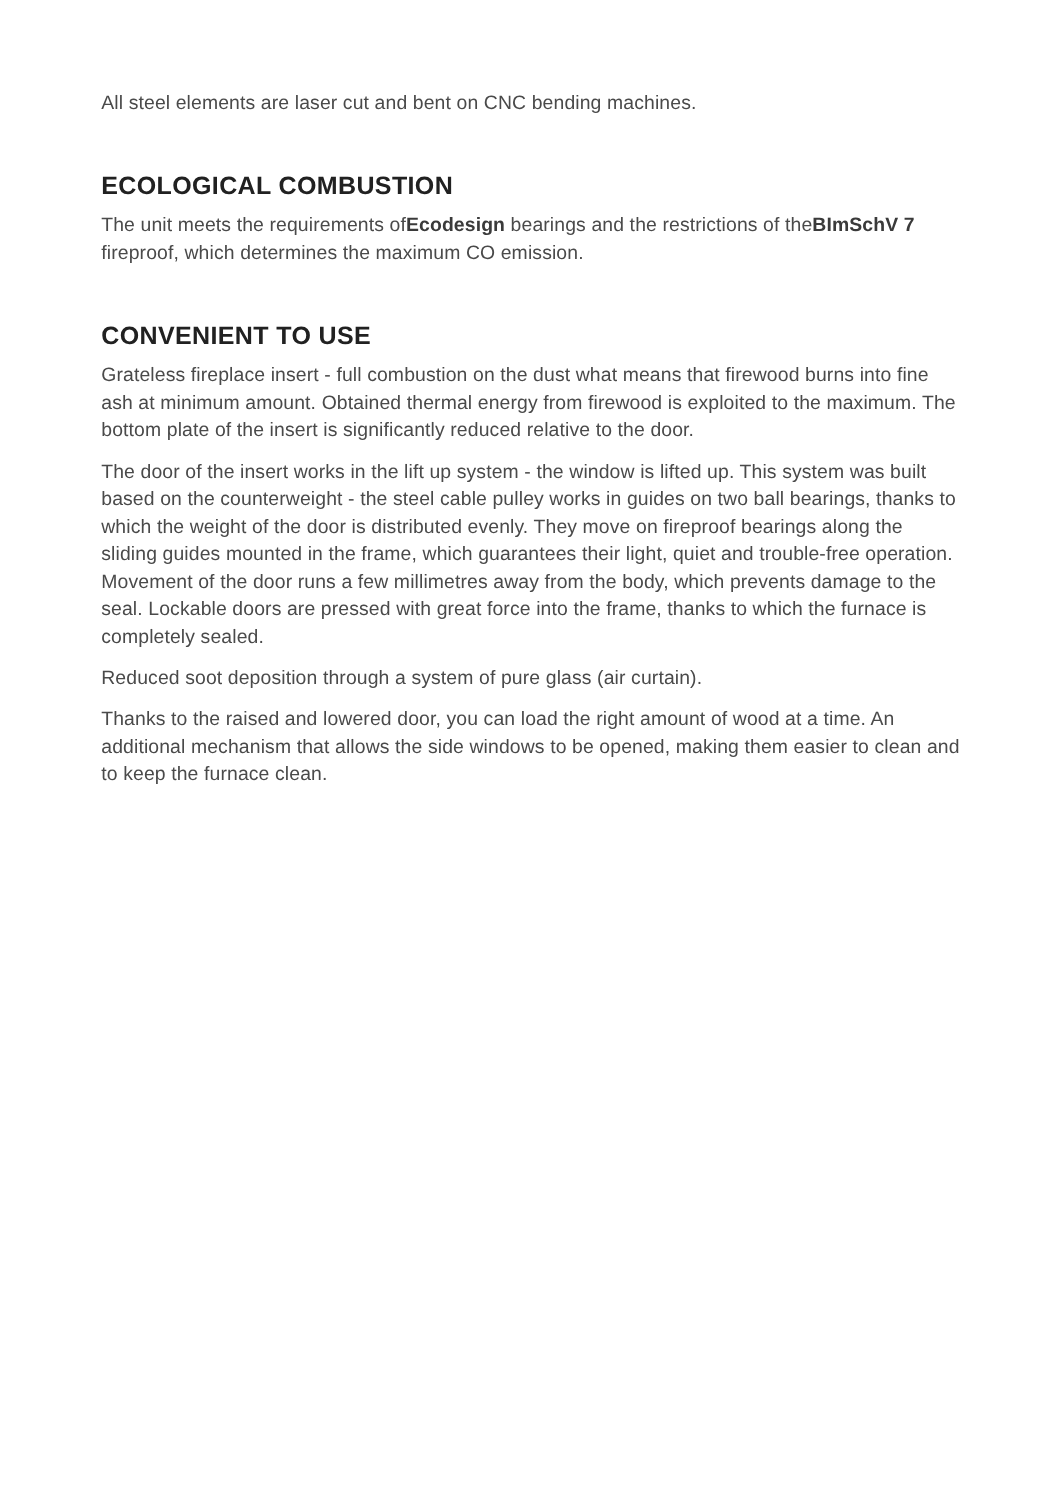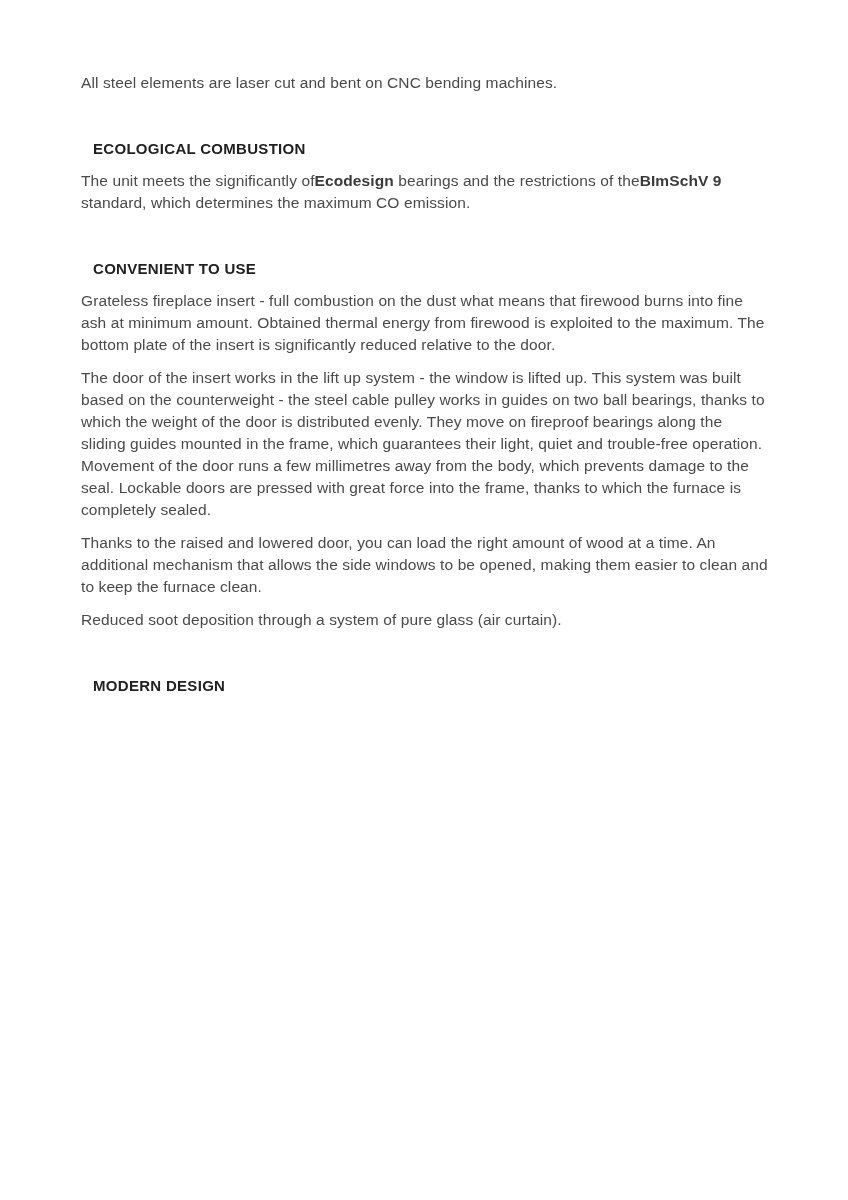--- a/index.html
+++ b/index.html
@@ -29,42 +29,41 @@
 
   .content p {
     font-size: 15.5px;
     line-height: 22px;
     color: #4a4a4a;
     margin: 0 0 11px 0;
     letter-spacing: 0.1px;
   }
 
   .content h2 {
-    font-size: 15px;
+    font-size: 20px;
     line-height: 22px;
     font-weight: 700;
     color: #212121;
     letter-spacing: 0.3px;
-    margin: 44px 0 10px 12px;
+    margin: 44px 0 10px 0;
   }
 
   .content .seg-bold {
     font-weight: 700;
     color: #3a3a3a;
     text-align: center;
   }
 </style>
 </head>
 <body>
 
 <main class="page">
   <div class="content" id="doc-content">
       <p><span class="seg">All steel elements are laser cut and bent on CNC bending machines.</span></p>
       <h2>ECOLOGICAL COMBUSTION</h2>
-      <p><span class="seg">The unit meets the significantly of</span><span class="seg-bold">Ecodesign</span><span class="seg"> bearings and the restrictions of the</span><span class="seg-bold">BImSchV 9</span><span class="seg"> standard, which determines the maximum CO emission.</span></p>
+      <p><span class="seg">The unit meets the requirements of</span><span class="seg-bold">Ecodesign</span><span class="seg"> bearings and the restrictions of the</span><span class="seg-bold">BImSchV 7</span><span class="seg"> fireproof, which determines the maximum CO emission.</span></p>
       <h2>CONVENIENT TO USE</h2>
       <p><span class="seg">Grateless fireplace insert - full combustion on the dust what means that firewood burns into fine ash at minimum amount. Obtained thermal energy from firewood is exploited to the maximum. The bottom plate of the insert is significantly reduced relative to the door.</span></p>
       <p><span class="seg">The door of the insert works in the lift up system - the window is lifted up. This system was built based on the counterweight - the steel cable pulley works in guides on two ball bearings, thanks to which the weight of the door is distributed evenly. They move on fireproof bearings along the sliding guides mounted in the frame, which guarantees their light, quiet and trouble-free operation. Movement of the door runs a few millimetres away from the body, which prevents damage to the seal. Lockable doors are pressed with great force into the frame, thanks to which the furnace is completely sealed.</span></p>
+      <p><span class="seg">Reduced soot deposition through a system of pure glass (air curtain).</span></p>
       <p><span class="seg">Thanks to the raised and lowered door, you can load the right amount of wood at a time. An additional mechanism that allows the side windows to be opened, making them easier to clean and to keep the furnace clean.</span></p>
-      <p><span class="seg">Reduced soot deposition through a system of pure glass (air curtain).</span></p>
-      <h2>MODERN DESIGN</h2>
     </div>
 </main>
 
 </body></html>

